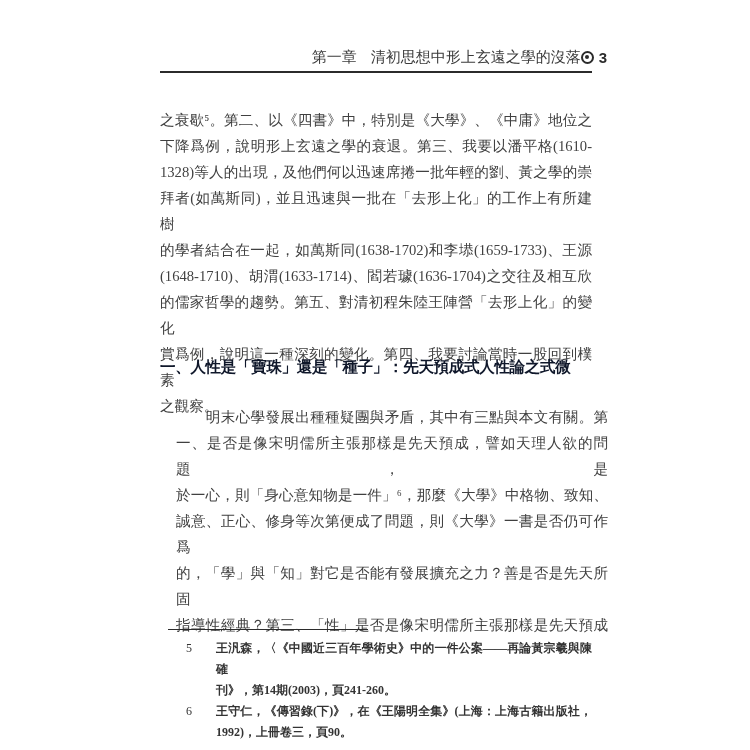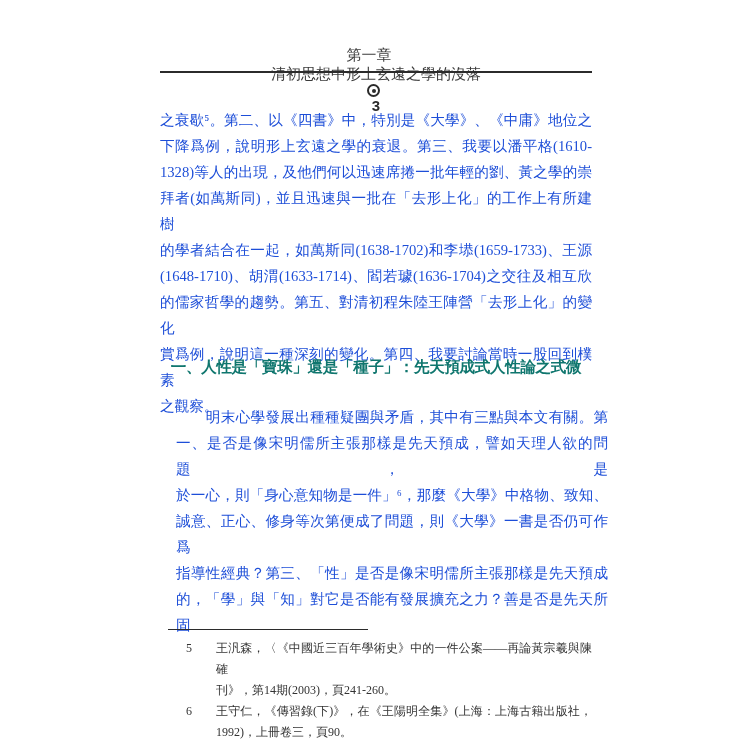--- a/index.html
+++ b/index.html
@@ -10,29 +10,29 @@
     height: 750px;
     background: #ffffff;
     overflow: hidden;
     font-family: "Liberation Serif", "DejaVu Serif", serif;
     color: #333333;
   }
   
   .header-row {
     position: absolute;
     top: 46px;
-    left: 160px;
+    left: 175px;
     width: 432px;
     height: 22px;
     display: flex;
+    justify-content: flex-end;
     align-items: center;
     font-size: 15px;
     color: #3a3a3a;
     white-space: nowrap;
-    flex-direction: column;
   }
   .header-chapter { margin-right: 14px; }
   .header-title { margin-right: 0; }
   .bullseye {
     display: inline-block;
     width: 13px;
     height: 13px;
     border: 2.5px solid #2b2b2b;
     border-radius: 50%;
     position: relative;
@@ -62,38 +62,37 @@
     height: 2px;
     background: #2b2b2b;
   }
   
   .textblock {
     position: absolute;
     left: 160px;
     width: 432px;
     font-size: 14.6px;
     line-height: 26px;
-    color: #1d4ed8;
+    color: #404040;
   }
   .textblock .line { text-align: justify; }
   .textblock .line.full { text-align-last: justify; }
   #para1 { top: 107px; }
   #para2 { top: 404px; margin-left: 16px; }
   .section-heading {
     position: absolute;
     top: 353px;
     left: 160px;
     width: 432px;
     font-size: 15.5px;
     font-weight: bold;
     letter-spacing: -0.3px;
     line-height: 28px;
-    color: #0f766e;
+    color: #0f172a;
     white-space: nowrap;
-    text-align: center;
   }
   
   .footnote-rule {
     position: absolute;
     top: 629px;
     left: 168px;
     width: 200px;
     height: 1px;
     background: #2b2b2b;
   }
@@ -108,21 +107,21 @@
   }
   .footnote { display: flex; align-items: flex-start; }
   .footnote-number {
     flex: 0 0 30px;
     padding-left: 26px;
     box-sizing: content-box;
     width: 0;
     min-width: 30px;
   }
   .fn-num-inner { display: inline-block; }
-  .footnote-text { flex: 1 1 auto; }
+  .footnote-text { flex: 1 1 auto; font-weight: bold; }
   .footnote-text .line { text-align: justify; }
   .footnote-text .line.full { text-align-last: justify; }
 </style>
 </head>
 <body>
 
 <div class="page">
 
   <div class="header-row">
     <span class="header-chapter">第一章</span>
@@ -145,22 +144,22 @@
       <div class="line">之觀察。</div>
     </div>
 
   <div class="section-heading">一、人性是「寶珠」還是「種子」：先天預成式人性論之式微</div>
 
   <div class="textblock" id="para2">
       <div class="line full">　　明末心學發展出種種疑團與矛盾，其中有三點與本文有關。第</div>
       <div class="line full">一、是否是像宋明儒所主張那樣是先天預成，譬如天理人欲的問題，是</div>
       <div class="line full">於一心，則「身心意知物是一件」⁶，那麼《大學》中格物、致知、</div>
       <div class="line full">誠意、正心、修身等次第便成了問題，則《大學》一書是否仍可作爲</div>
+      <div class="line full">的，「學」與「知」對它是否能有發展擴充之力？善是否是先天所固</div>
       <div class="line full">指導性經典？第三、「性」是否是像宋明儒所主張那樣是先天預成</div>
-      <div class="line full">的，「學」與「知」對它是否能有發展擴充之力？善是否是先天所固</div>
     </div>
 
   <div class="footnote-rule"></div>
 
   <div class="footnotes">
     <div class="footnote">
       <div class="footnote-number">
         <span class="fn-num-inner">5</span>
       </div>
       <div class="footnote-text">

